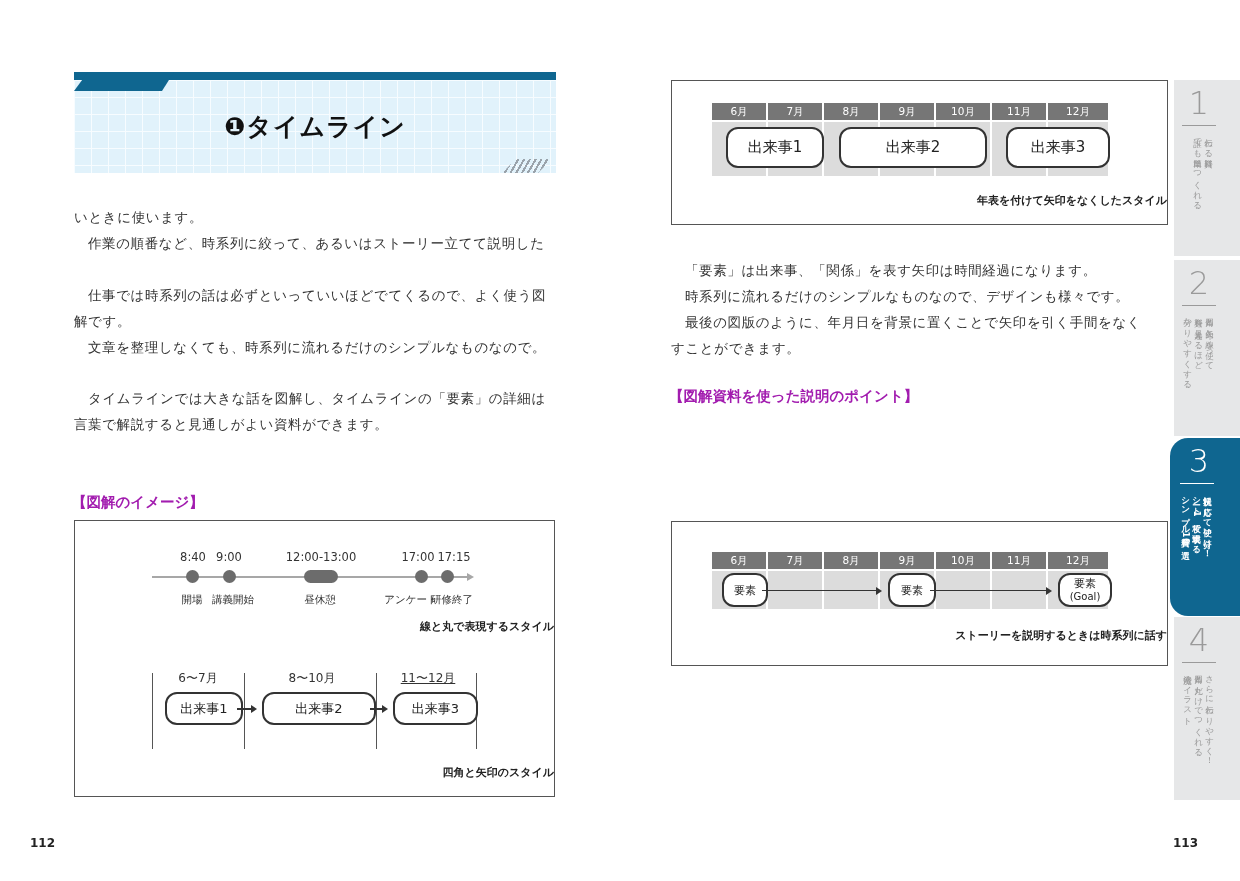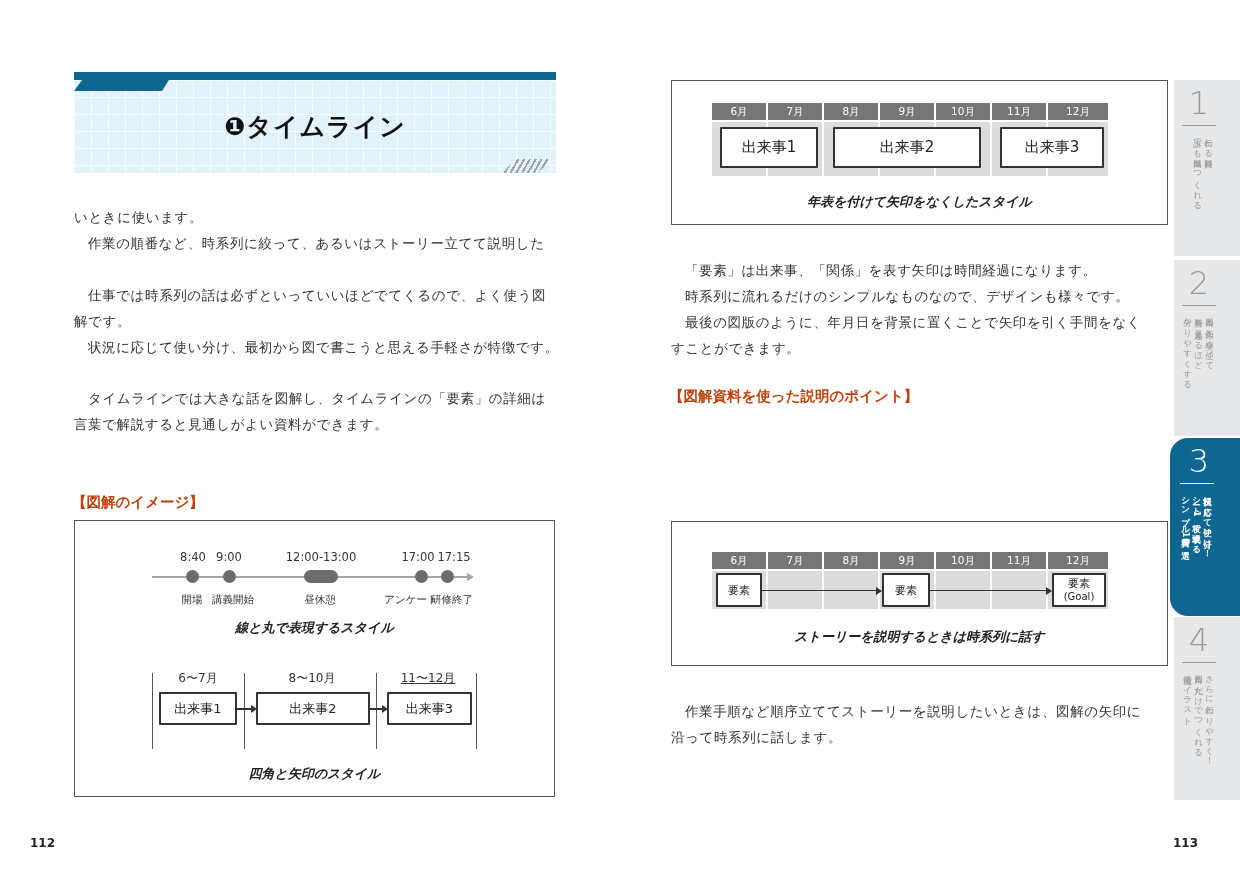--- a/index.html
+++ b/index.html
@@ -17,35 +17,35 @@
     clip-path: polygon(14px 0, 100% 0, calc(100% - 12px) 100%, 0 100%); }
   .banner-body { position: absolute; left: 0; top: 8px; width: 482px; height: 93px; background-color: #e1f2fb;
     background-image: linear-gradient(#f7fcff 1px, transparent 1px), linear-gradient(90deg, #f7fcff 1px, transparent 1px);
     background-size: 17px 17px; }
   .banner-title { position: absolute; left: 0; right: 0; top: 38px; text-align: center; font-size: 25px; font-weight: bold; color: #111; letter-spacing: 1px; }
   .banner-stripes { position: absolute; right: 4px; top: 87px; width: 50px; height: 14px;
     background: repeating-linear-gradient(-60deg, #9aa3ab 0 2px, transparent 2px 5px);
     clip-path: polygon(14px 0, 100% 0, calc(100% - 14px) 100%, 0 100%); }
 
   .para { position: absolute; font-size: 13.5px; line-height: 26px; color: #333; letter-spacing: 0.6px; white-space: nowrap; }
-  .heading { position: absolute; font-size: 14.5px; font-weight: bold; color: #c2410c; white-space: nowrap; }
+  .heading { position: absolute; font-size: 14.5px; font-weight: bold; color: #a21caf; white-space: nowrap; }
 
   .figbox { position: absolute; border: 1px solid #555; background: #fff; }
-  .cap { position: absolute; font-size: 13px; font-weight: bold; color: #222; text-align: center; white-space: nowrap; font-style: italic; }
+  .cap { position: absolute; font-size: 11px; font-weight: bold; color: #222; text-align: right; white-space: nowrap; }
 
   
   .tl-line { position: absolute; height: 2px; background: #a7a7a7; }
   .tl-arrow { position: absolute; width: 0; height: 0; border-left: 7px solid #a7a7a7; border-top: 4px solid transparent; border-bottom: 4px solid transparent; }
   .tl-dot { position: absolute; width: 13px; height: 13px; border-radius: 50%; background: #6c6c6c; }
   .tl-pill { position: absolute; height: 13px; border-radius: 7px; background: #6c6c6c; }
   .tl-time { position: absolute; font-size: 11.5px; color: #333; white-space: nowrap; transform: translateX(-50%); }
   .tl-label { position: absolute; font-size: 10.5px; color: #333; white-space: nowrap; transform: translateX(-50%); }
 
   .vline { position: absolute; width: 1px; background: #555; }
-  .evbox { position: absolute; border: 2px solid #333; border-radius: 1px; background: #fff; font-size: 13px; color: #222; display: flex; align-items: center; justify-content: center; }
+  .evbox { position: absolute; border: 2px solid #333; border-radius: 12px; background: #fff; font-size: 13px; color: #222; display: flex; align-items: center; justify-content: center; margin-left: 6px; }
   .period { position: absolute; font-size: 12px; color: #333; transform: translateX(-50%); white-space: nowrap; }
   .harrow { position: absolute; height: 2px; background: #333; }
   .harrow::after { content: ""; position: absolute; right: -2px; top: -3px; border-left: 6px solid #333; border-top: 4px solid transparent; border-bottom: 4px solid transparent; }
   .harrow.thin { height: 1px; }
   .harrow.thin::after { top: -3.5px; }
 
   
   .mgrid { position: absolute; display: flex; }
   .mcol { display: flex; flex-direction: column; margin-right: 2px; }
   .mcol:last-child { margin-right: 0; }
@@ -78,21 +78,21 @@
     <div class="banner-stripes"></div>
   </div>
 
   <div class="para" style="left:74px; top:204px;">
     <div>いときに使います。</div>
     <div style="padding-left:14px">作業の順番など、時系列に絞って、あるいはストーリー立てて説明した</div>
   </div>
   <div class="para" style="left:74px; top:282px;">
     <div style="padding-left:14px">仕事では時系列の話は必ずといっていいほどでてくるので、よく使う図</div>
     <div>解です。</div>
-    <div style="padding-left:14px">状況に応じて使い分け、最初から図で書こうと思える手軽さが特徴です。</div>
+    <div style="padding-left:14px">文章を整理しなくても、時系列に流れるだけのシンプルなものなので。</div>
   </div>
   <div class="para" style="left:74px; top:385px;">
     <div style="padding-left:14px">タイムラインでは大きな話を図解し、タイムラインの「要素」の詳細は</div>
     <div>言葉で解説すると見通しがよい資料ができます。</div>
   </div>
 
   <div class="heading" style="left:72px; top:493px;">【図解のイメージ】</div>
 
   <div class="figbox" style="left:74px; top:520px; width:481px; height:277px;">
 
@@ -222,24 +222,20 @@
     <div class="harrow thin" style="left:90px; top:68px; width:118px;"></div>
     <div class="evbox" style="left:210px; top:51px; width:48px; height:34px; font-size:11px;">要素</div>
     <div class="harrow thin" style="left:258px; top:68px; width:120px;"></div>
     <div class="evbox" style="left:380px; top:51px; width:54px; height:34px; font-size:11px; flex-direction:column; line-height:13px;">
       <span>要素</span>
       <span style="font-size:10px">(Goal)</span>
     </div>
     <div class="cap" style="left:0; right:0; top:106px;">ストーリーを説明するときは時系列に話す</div>
   </div>
 
-  <div class="para" style="left:51px; top:698px;">
-    <div style="padding-left:14px">作業手順など順序立ててストーリーを説明したいときは、図解の矢印に</div>
-    <div>沿って時系列に話します。</div>
-  </div>
 
   <div class="pnum" style="left:553px;">113</div>
 </div>
 
 <div class="sidetabs">
   <div class="stab" style="top:0; height:176px;">
     <div class="stab-num">1</div>
     <div class="stab-rule"></div>
     <div class="stab-text" style="left:18px;">
       <span>伝わる資料は</span><br><span>誰でも簡単につくれる</span>

